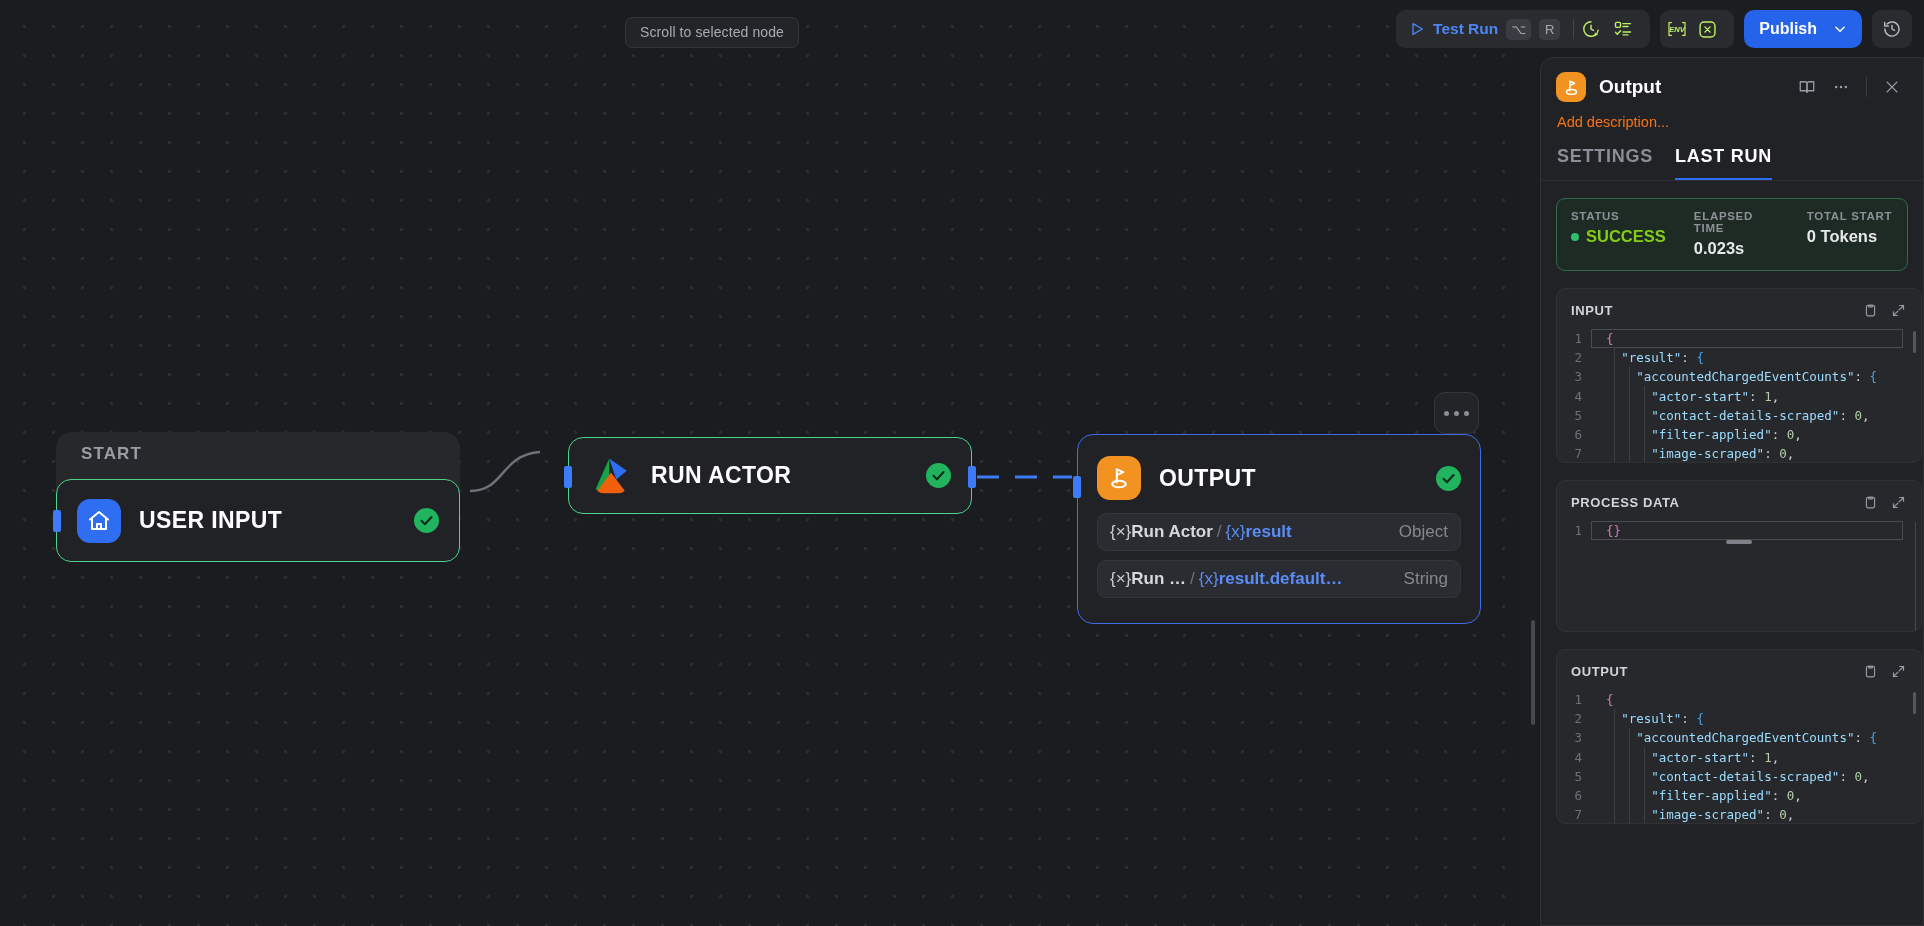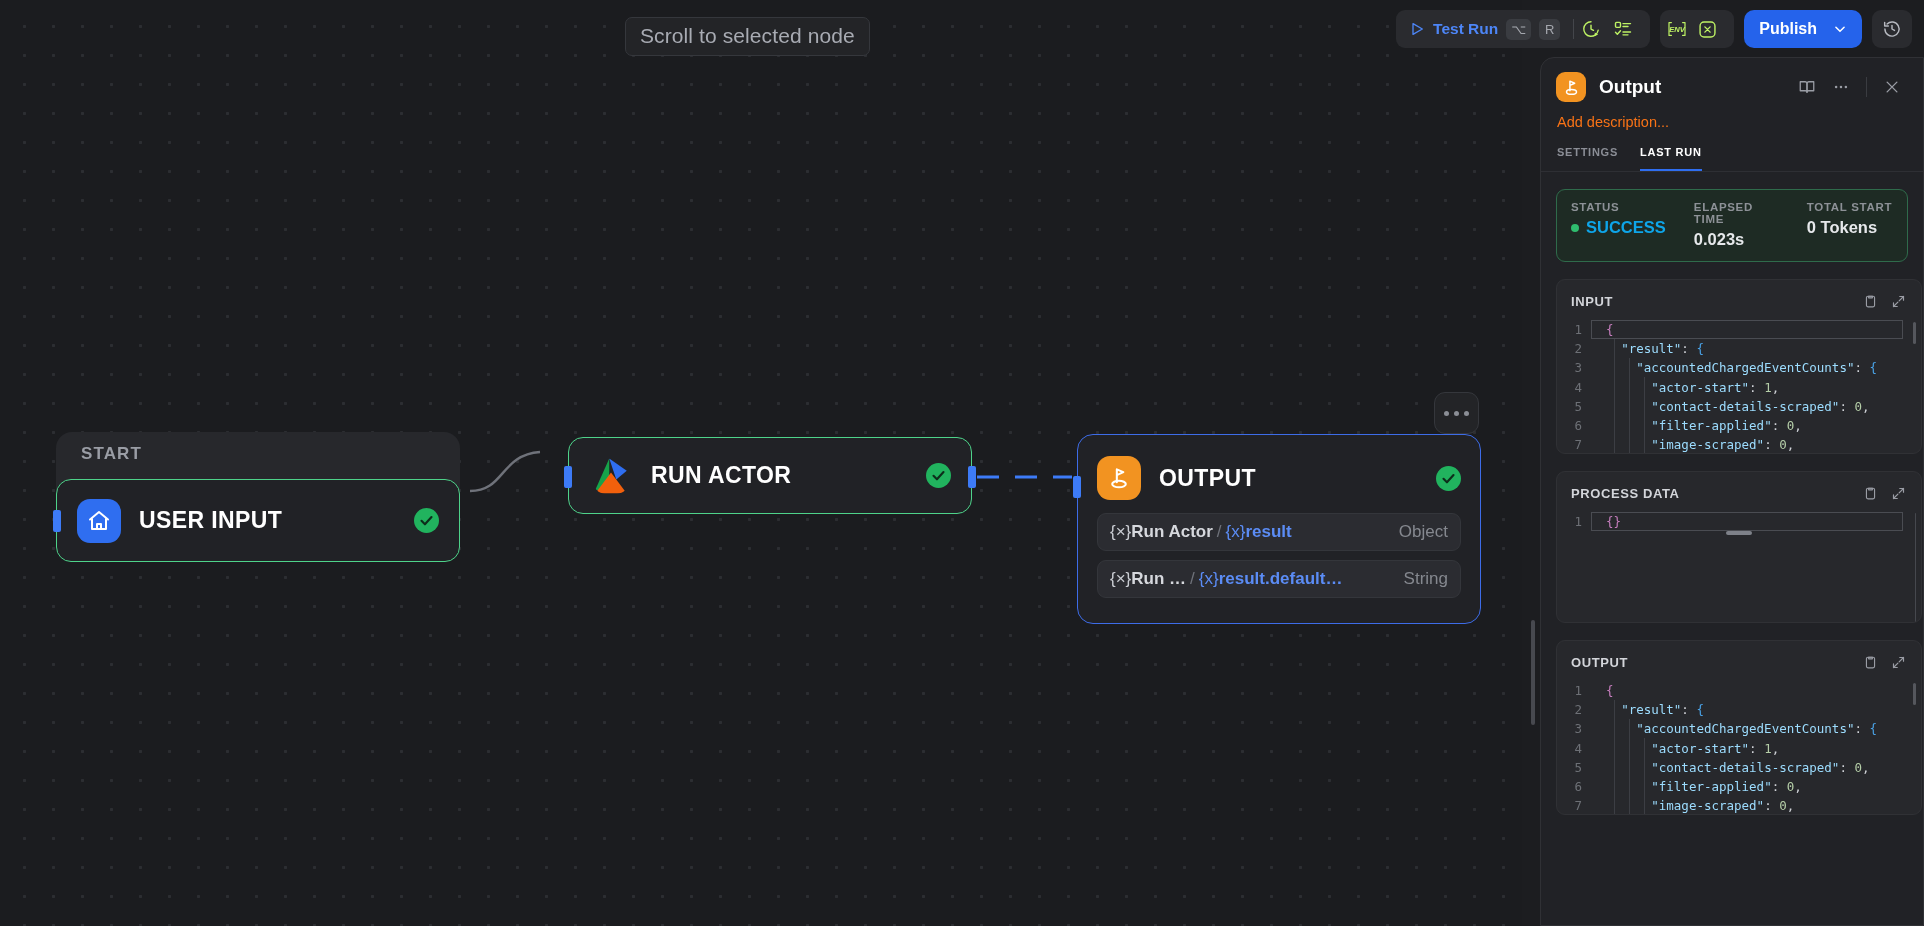--- a/index.html
+++ b/index.html
@@ -21,21 +21,21 @@
     background-position: 10px 12px;
   }
 
   .scroll-to-node {
     position: absolute; left: 625px; top: 17px;
     padding: 6px 14px 7px;
     border: 1px solid #35373c;
     border-radius: 7px;
     background: #232427;
     color: #a8abb3;
-    font-size: 21px;
+    font-size: 14px;
     letter-spacing: .1px;
     white-space: nowrap;
   }
 
   .canvas-more {
     position: absolute; left: 1434px; top: 392px;
     width: 45px; height: 42px;
     border: 1px solid #35373c;
     border-radius: 11px;
     background: #232427;
@@ -153,21 +153,21 @@
     padding: 12px 16px 0 16px;
     font-size: 14.5px; color: #f97316;
   }
 
   .tabs {
     display: flex; gap: 22px;
     padding: 16px 16px 0 16px;
     border-bottom: 1px solid #2e2f34;
   }
   .tab {
-    font-size: 11px; font-weight: 700; letter-spacing: .75px;
+    font-size: 18px; font-weight: 700; letter-spacing: .75px;
     color: #8b8e96; padding-bottom: 11px;
     border-bottom: 2.5px solid transparent;
   }
   .tab.active { color: #ffffff; border-bottom-color: #2f6ef0; }
 
   .status-card {
     margin: 17px 15px 0 15px;
     border: 1px solid #2f6b4b;
     border-radius: 9px;
     background: #1e2b24;
@@ -175,21 +175,21 @@
     padding: 11px 0 12px 0;
   }
   .sc-col { padding: 0 14px; flex: 0 0 auto; }
   .sc-col.t1 { flex: 0 0 105px; }
   .sc-col.t2 { flex: 0 0 113px; }
   .sc-label {
     font-size: 11.5px; font-weight: 700; letter-spacing: .7px; color: #8d9197;
     margin-bottom: 5px;
   }
   .sc-value { font-size: 16.5px; font-weight: 700; color: #e6e8eb; display: flex; align-items: center; }
-  .sc-value.ok { color: #0ea5e9; }
+  .sc-value.ok { color: #84cc16; }
   .sc-dot { width: 8px; height: 8px; border-radius: 50%; background: #2fbd6e; margin-right: 7px; }
 
   .code-card {
     margin: 17px 1px 0 15px;
     background: #27282c;
     border: 1px solid #303135;
     border-radius: 9px;
     overflow: hidden;
     position: relative;
   }

